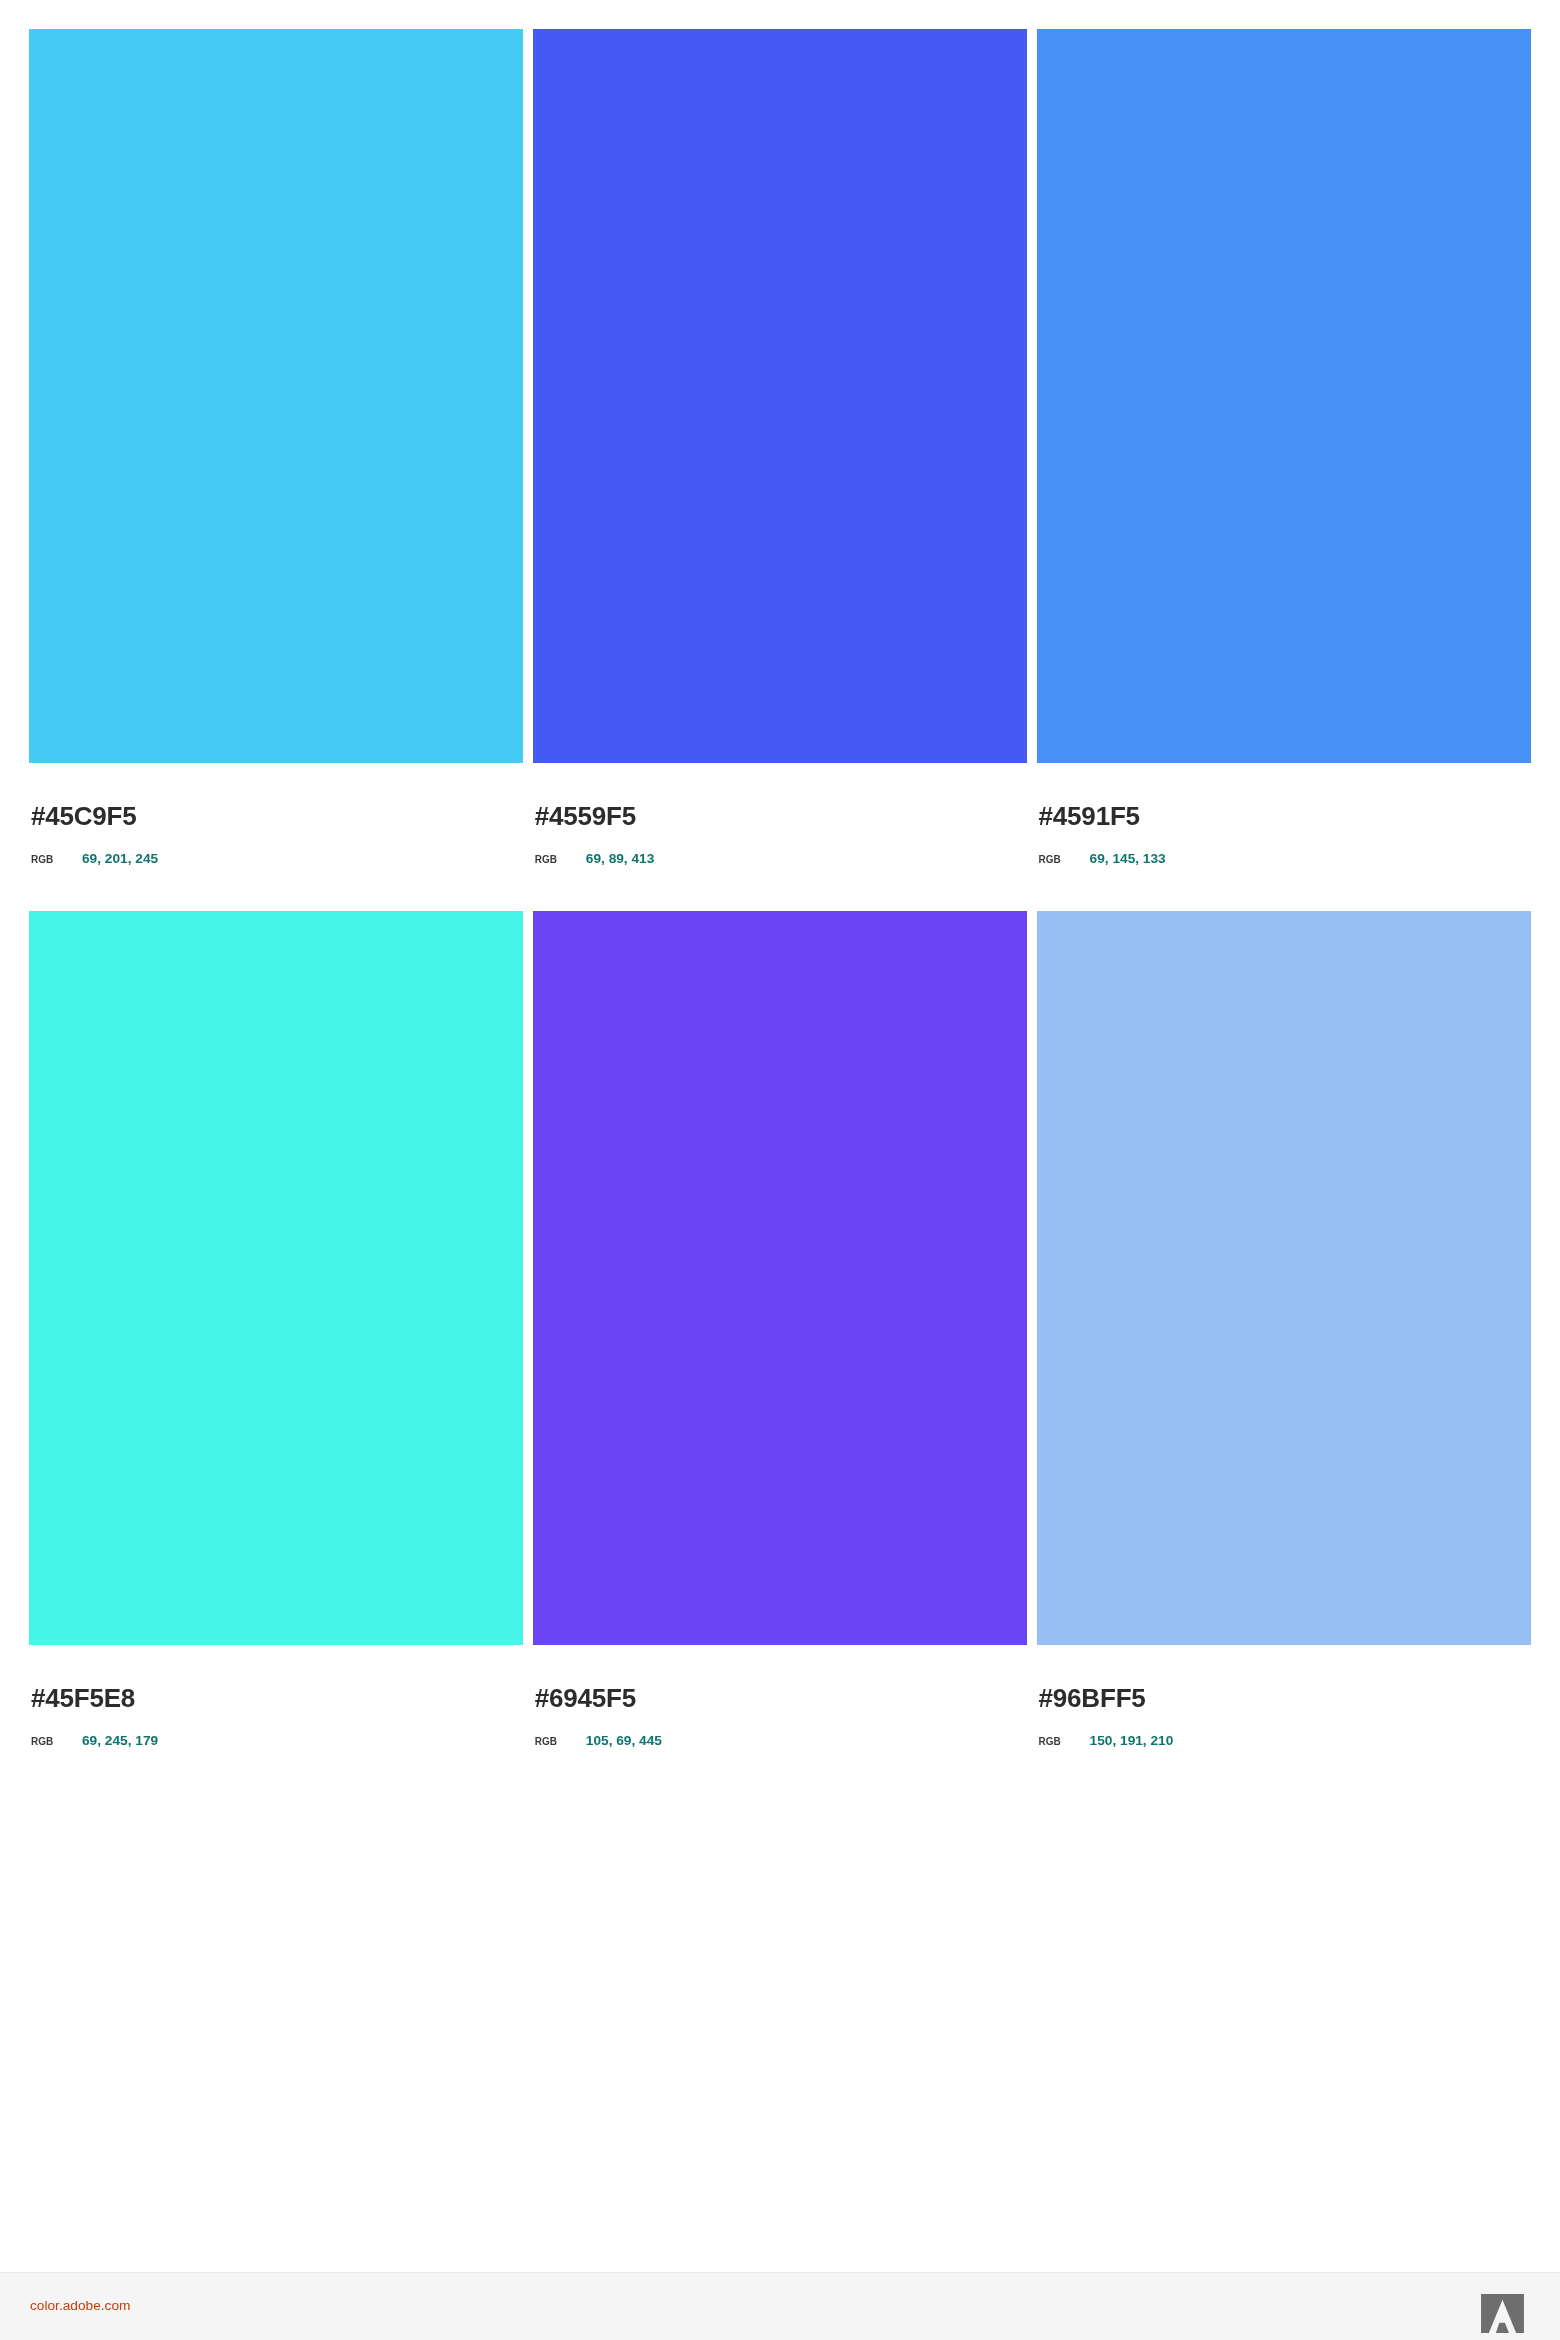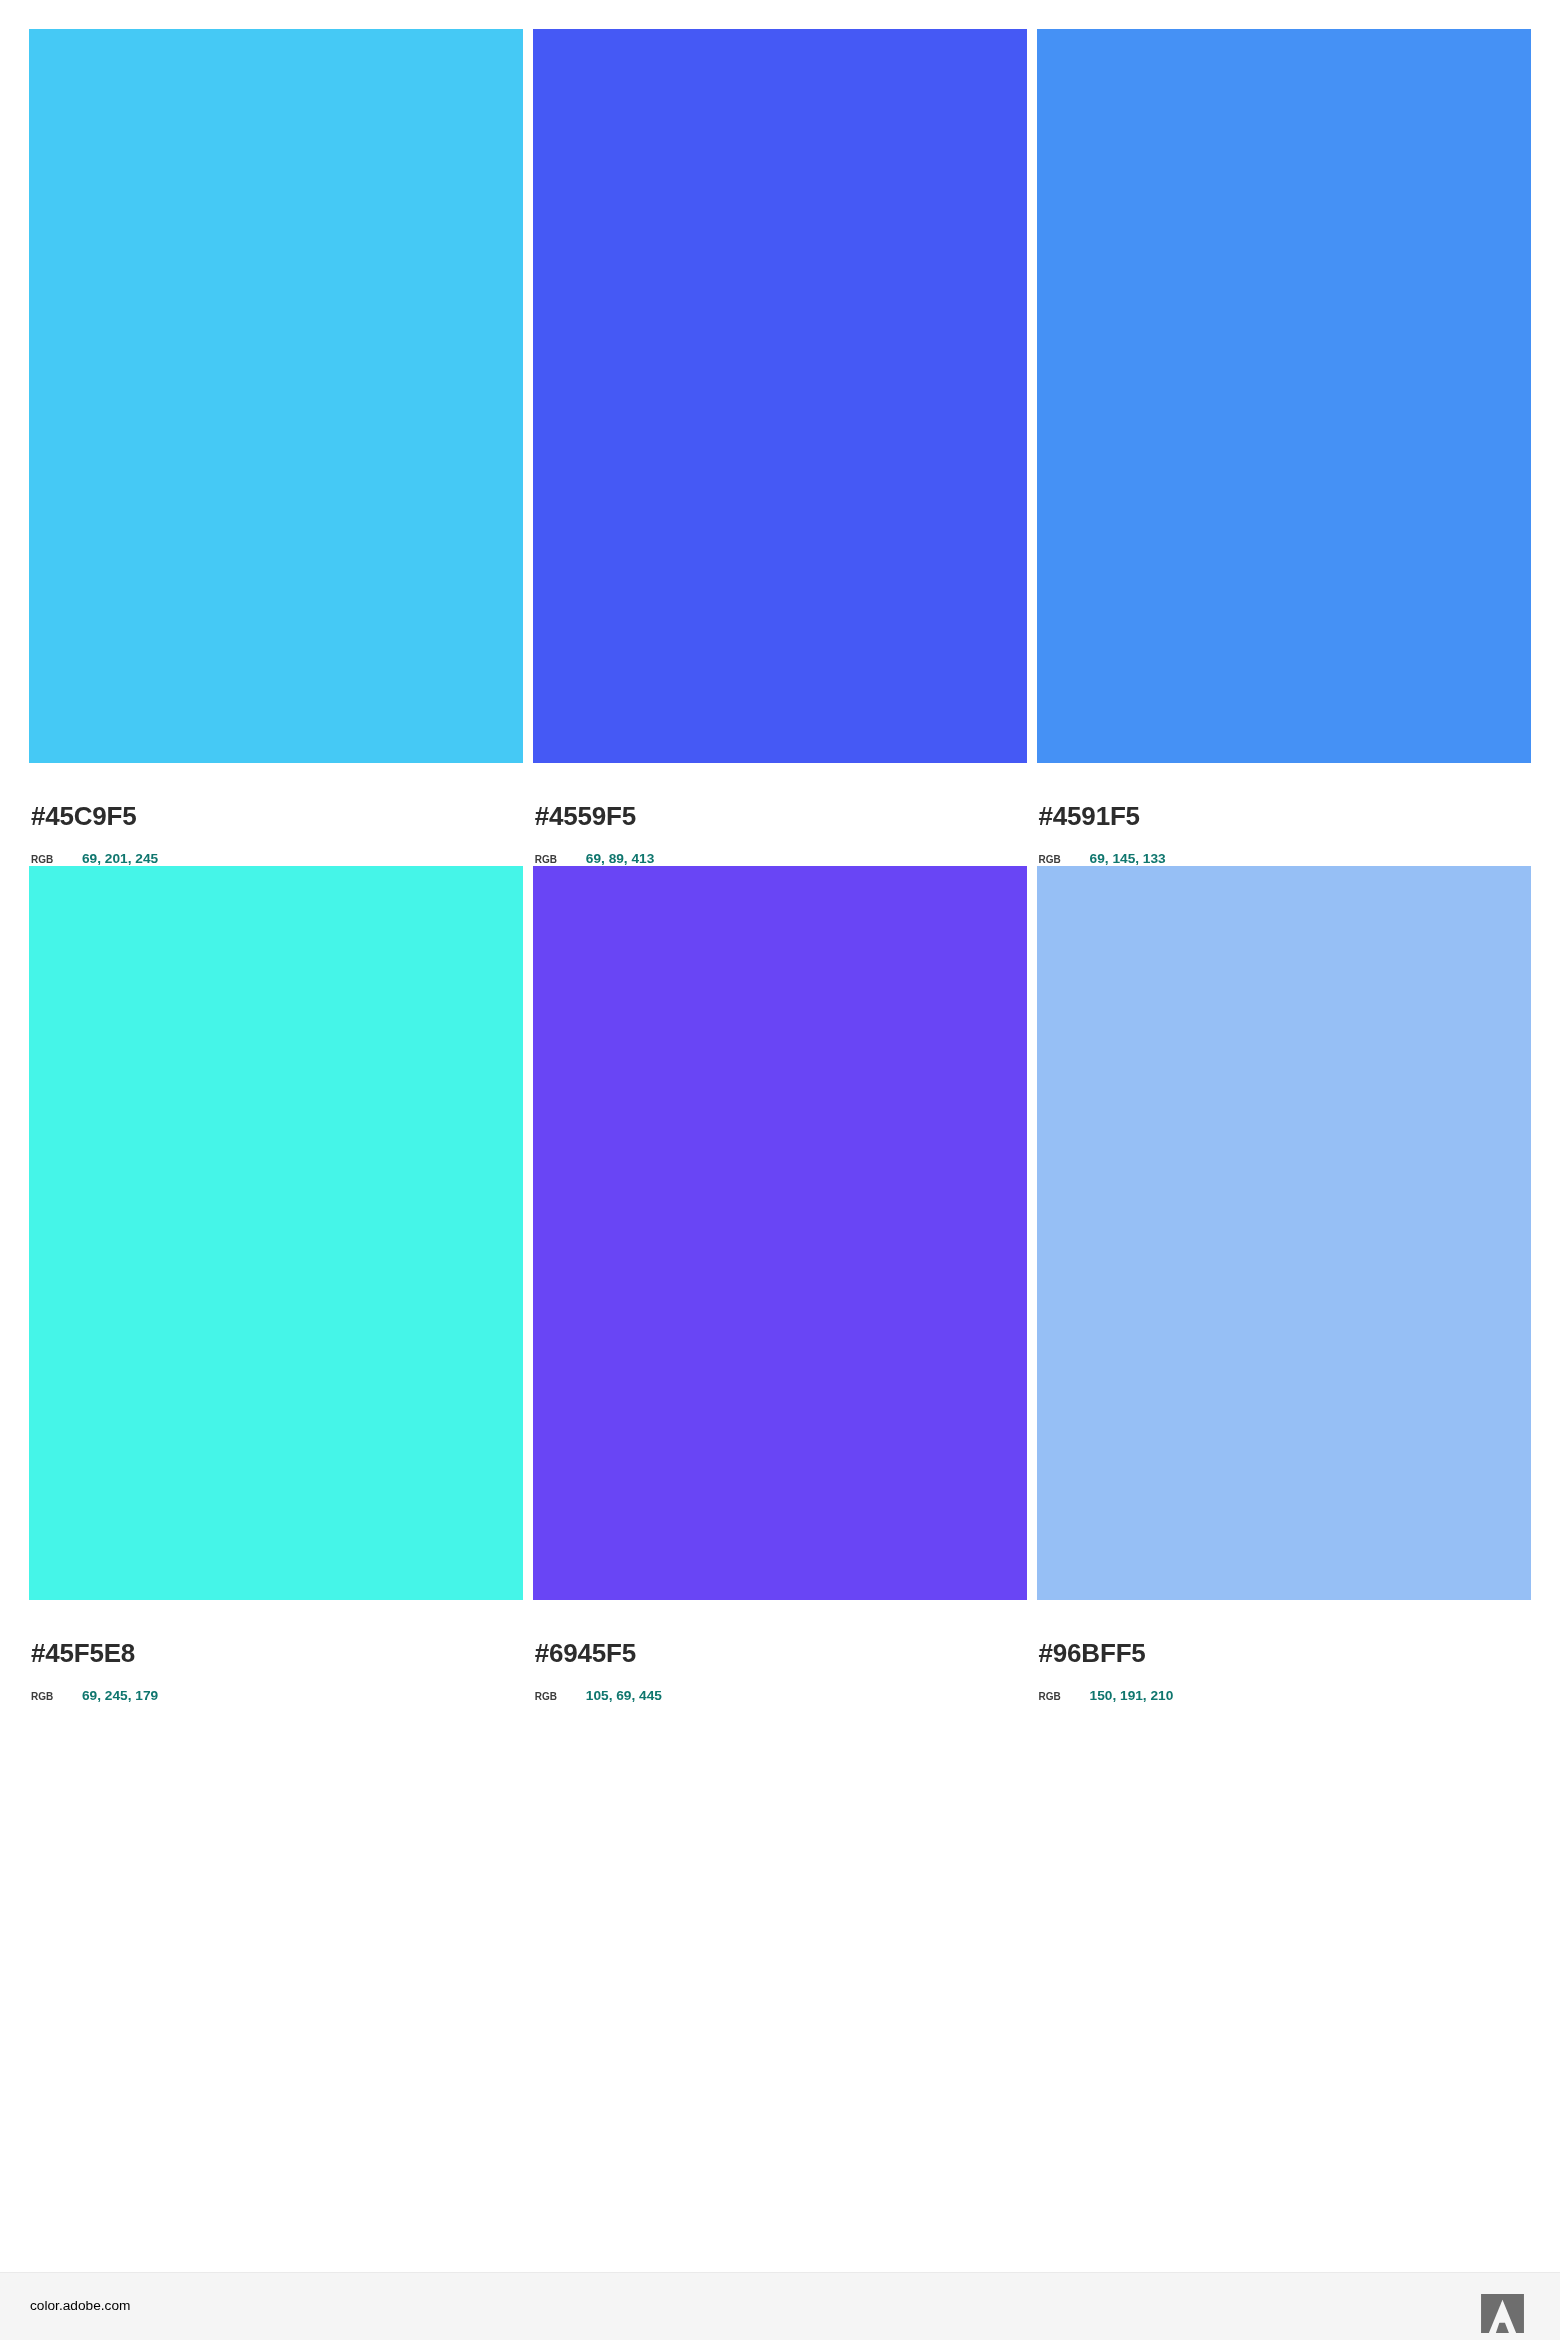--- a/index.html
+++ b/index.html
@@ -18,20 +18,21 @@
   }
 
   
   #palette-grid {
     position: absolute;
     left: 29px;
     top: 29px;
     width: 1502px;
     display: flex;
     flex-direction: column;
+    gap: 45px;
   }
   .swatch-row {
     display: flex;
     flex-direction: row;
     gap: 9.8px;
   }
   .swatch-card {
     width: 494px;
     display: flex;
     flex-direction: column;
@@ -83,21 +84,21 @@
     height: 68px;
     background: #f5f5f5;
     border-top: 1px solid #eaeaea;
     box-sizing: border-box;
   }
   #footer-url {
     position: absolute;
     left: 30px;
     top: 26px;
     font-size: 13.7px;
-    color: #000000;
+    color: #c2410c;
     line-height: 1;
   }
   #footer-logo {
     position: absolute;
     left: 1481px;
     top: 2294px;
     width: 43px;
     height: 39px;
   }
 </style>

